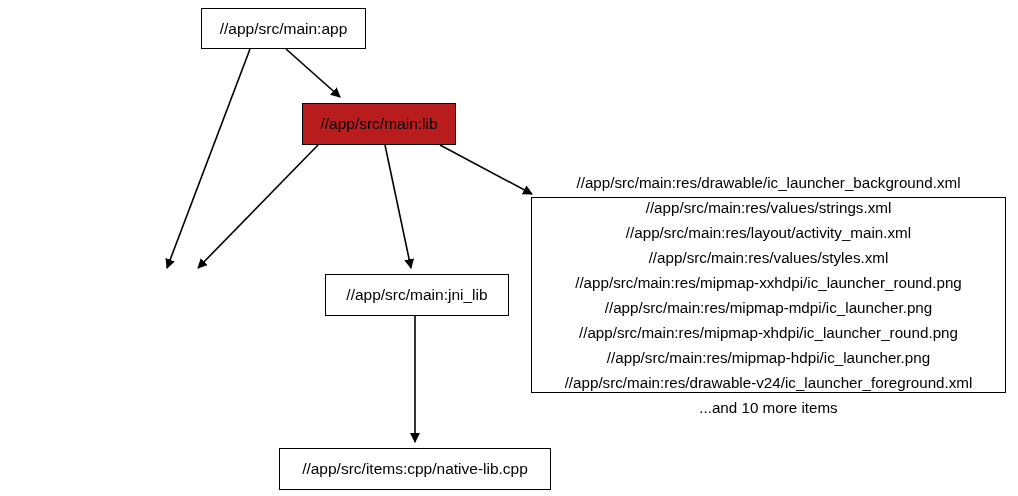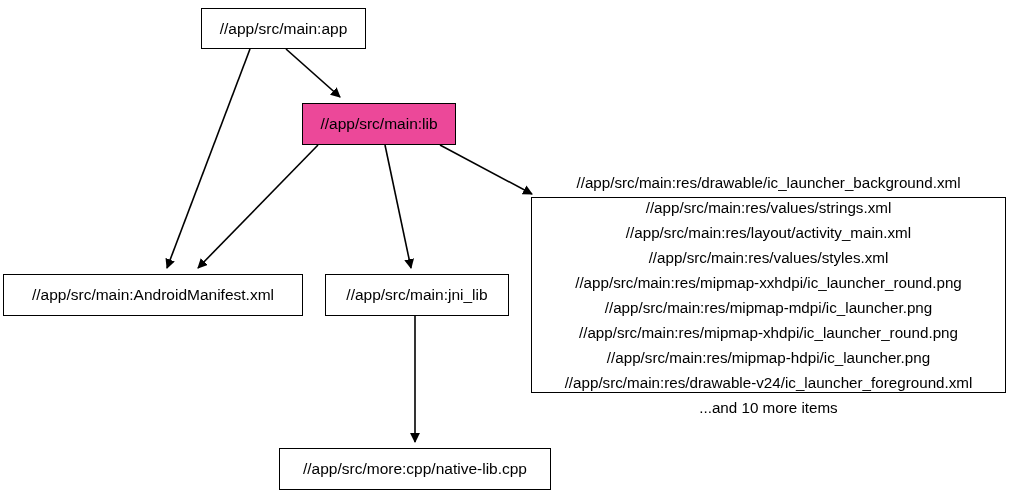--- a/index.html
+++ b/index.html
@@ -78,34 +78,31 @@
 
     <line x1="440" y1="145" x2="532" y2="194" stroke="#000000" stroke-width="1.6" marker-end="url(#arrow)"></line>
 
     <line x1="415" y1="316" x2="415" y2="442" stroke="#000000" stroke-width="1.6" marker-end="url(#arrow)"></line>
   </svg>
 
   <div class="node" id="node-app" style="border-color: rgb(0, 0, 0); background: rgb(255, 255, 255);">
     <span class="node-label">//app/src/main:app</span>
   </div>
 
-  <div class="node" id="node-lib" style="border-color: rgb(0, 0, 0); background: #ec4899;">
+  <div class="node" id="node-lib" style="border-color: rgb(0, 0, 0); background: #b91c1c;">
     <span class="node-label">//app/src/main:lib</span>
   </div>
 
-  <div class="node" id="node-manifest" style="border-color: rgb(0, 0, 0); background: rgb(255, 255, 255);">
-    <span class="node-label">//app/src/main:AndroidManifest.xml</span>
-  </div>
 
   <div class="node" id="node-jni" style="border-color: rgb(0, 0, 0); background: rgb(255, 255, 255);">
     <span class="node-label">//app/src/main:jni_lib</span>
   </div>
 
   <div class="node" id="node-cpp" style="border-color: rgb(0, 0, 0); background: rgb(255, 255, 255);">
-    <span class="node-label">//app/src/more:cpp/native-lib.cpp</span>
+    <span class="node-label">//app/src/items:cpp/native-lib.cpp</span>
   </div>
 
   <div class="node node-multiline" id="node-res" style="border-color: rgb(0, 0, 0); background: rgb(255, 255, 255);">
     <span class="node-label">//app/src/main:res/drawable/ic_launcher_background.xml
 //app/src/main:res/values/strings.xml
 //app/src/main:res/layout/activity_main.xml
 //app/src/main:res/values/styles.xml
 //app/src/main:res/mipmap-xxhdpi/ic_launcher_round.png
 //app/src/main:res/mipmap-mdpi/ic_launcher.png
 //app/src/main:res/mipmap-xhdpi/ic_launcher_round.png

